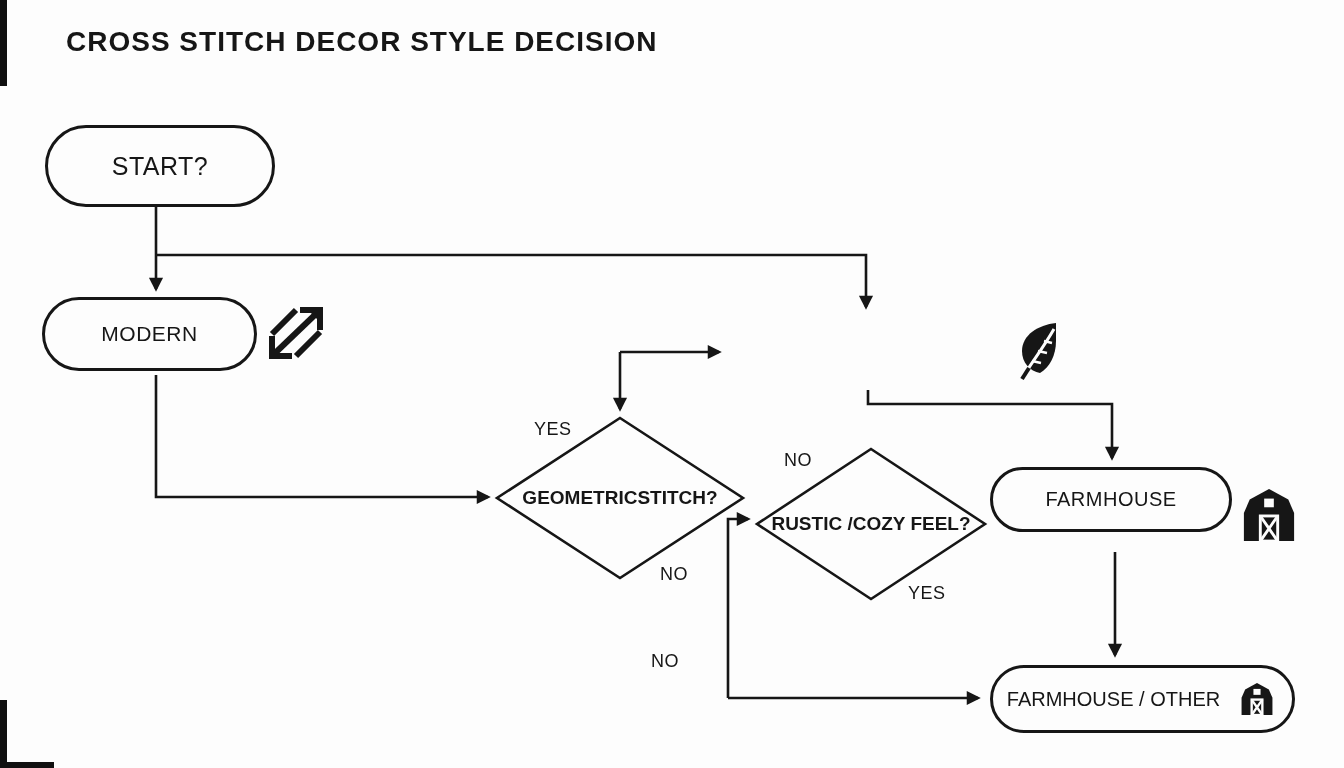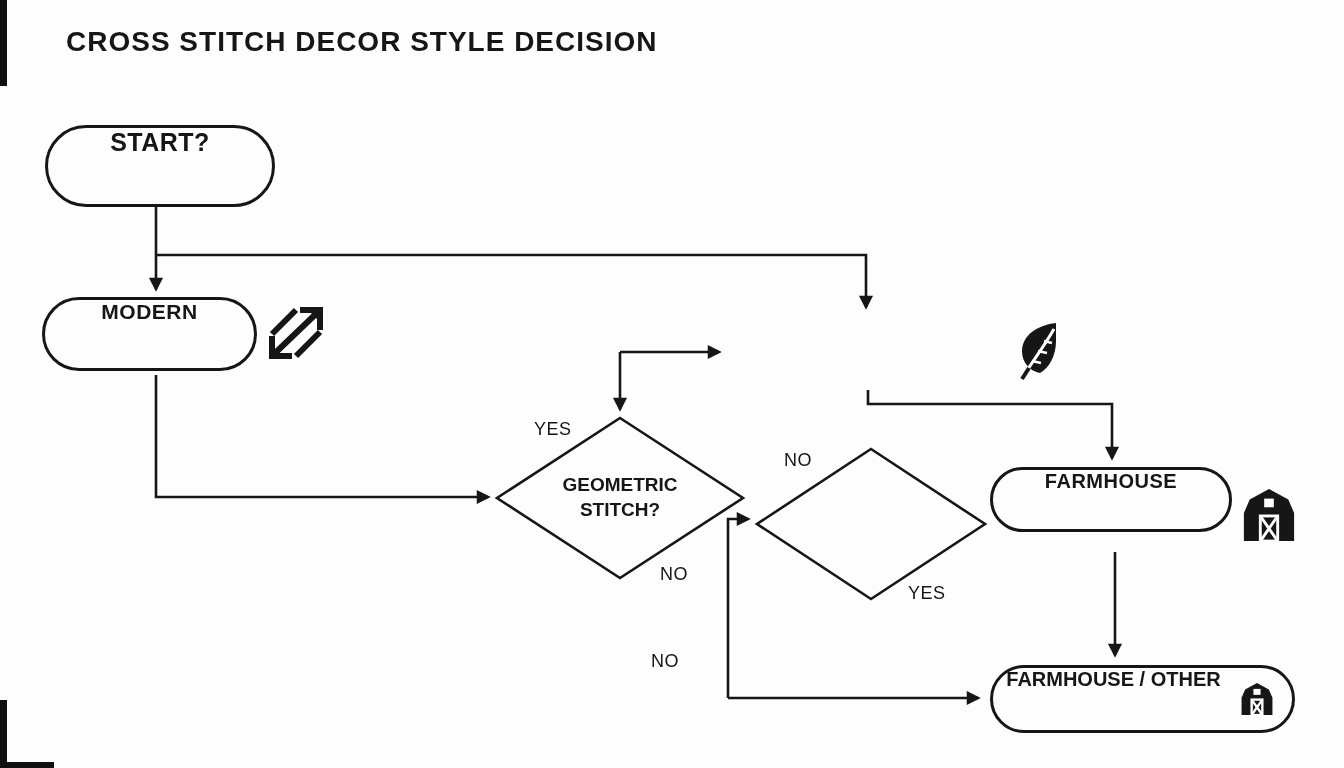--- a/index.html
+++ b/index.html
@@ -30,37 +30,37 @@
   #flow-svg { position: absolute; left: 0; top: 0; }
   .edge { fill: none; stroke: var(--ink); stroke-width: 2.6; }
   .diamond { fill: var(--background); stroke: var(--ink); stroke-width: 2.6; }
   #arrowhead path { fill: var(--ink); }
 
   .node {
     position: absolute;
     border: 3px solid var(--ink);
     background: var(--background);
     display: flex;
-    align-items: flex-start;
+    align-items: center;
     justify-content: center;
-    font-weight: 700;
+    font-weight: 400;
     color: var(--ink);
     text-align: center;
   }
   #node-start     { left: 45px;  top: 125px; width: 230px; height: 82px; border-radius: 41px; font-size: 25px; letter-spacing: .5px; }
   #node-modern    { left: 42px;  top: 297px; width: 215px; height: 74px; border-radius: 39px; font-size: 21px; letter-spacing: .5px; }
   #node-nature    { left: 728px; top: 315px; width: 258px; height: 75px; border-radius: 37px; font-size: 17px; }
   #node-farmhouse { left: 990px; top: 467px; width: 242px; height: 65px; border-radius: 38px; font-size: 20px; letter-spacing: .5px; }
   #node-eclectic  { left: 990px; top: 665px; width: 305px; height: 68px; border-radius: 34px; font-size: 20px; padding-right: 58px; }
   #node-eclectic .inner-icon { position: absolute; right: 16px; top: 50%; transform: translateY(-50%); line-height: 0; }
 
   .diamond-label {
     position: absolute;
     display: flex;
-    flex-direction: column;
+    flex-direction: row;
     align-items: center;
     justify-content: center;
     font-weight: 700;
     line-height: 1.3;
     text-align: center;
     pointer-events: none;
   }
   #label-geometric { left: 497px; top: 418px; width: 246px; height: 160px; font-size: 19px; }
   #label-rustic    { left: 757px; top: 449px; width: 228px; height: 150px; font-size: 19px; }
 
@@ -142,20 +142,24 @@
       <path d="M14 40 L23 42 M20 30 L29 32 M26 20 L34 22" stroke="#fdfdfd" stroke-width="2.5" fill="none"></path>
       <path d="M11 47 L4 58" stroke="currentColor" stroke-width="4" fill="none"></path>
     </svg>
   </span>
 
   <div class="diamond-label" id="label-geometric">
     <span>GEOMETRIC</span>
     <span>STITCH?</span>
   </div>
 
+  <div class="diamond-label" id="label-rustic">
+    <span>RUSTIC /</span>
+    <span>COZY FEEL?</span>
+  </div>
 
   <div class="node" id="node-farmhouse">
     <span>FARMHOUSE</span>
   </div>
 
   <span class="icon" id="icon-barn">
     <svg width="62" height="56" viewBox="0 0 64 58">
       <path d="M32 2 L12 13 L6 27 L6 56 L58 56 L58 27 L52 13 Z" fill="currentColor"></path>
       <rect x="23" y="30" width="18" height="26" fill="none" stroke="#fdfdfd" stroke-width="3"></rect>
       <path d="M23 30 L41 56 M41 30 L23 56" stroke="#fdfdfd" stroke-width="3"></path>

